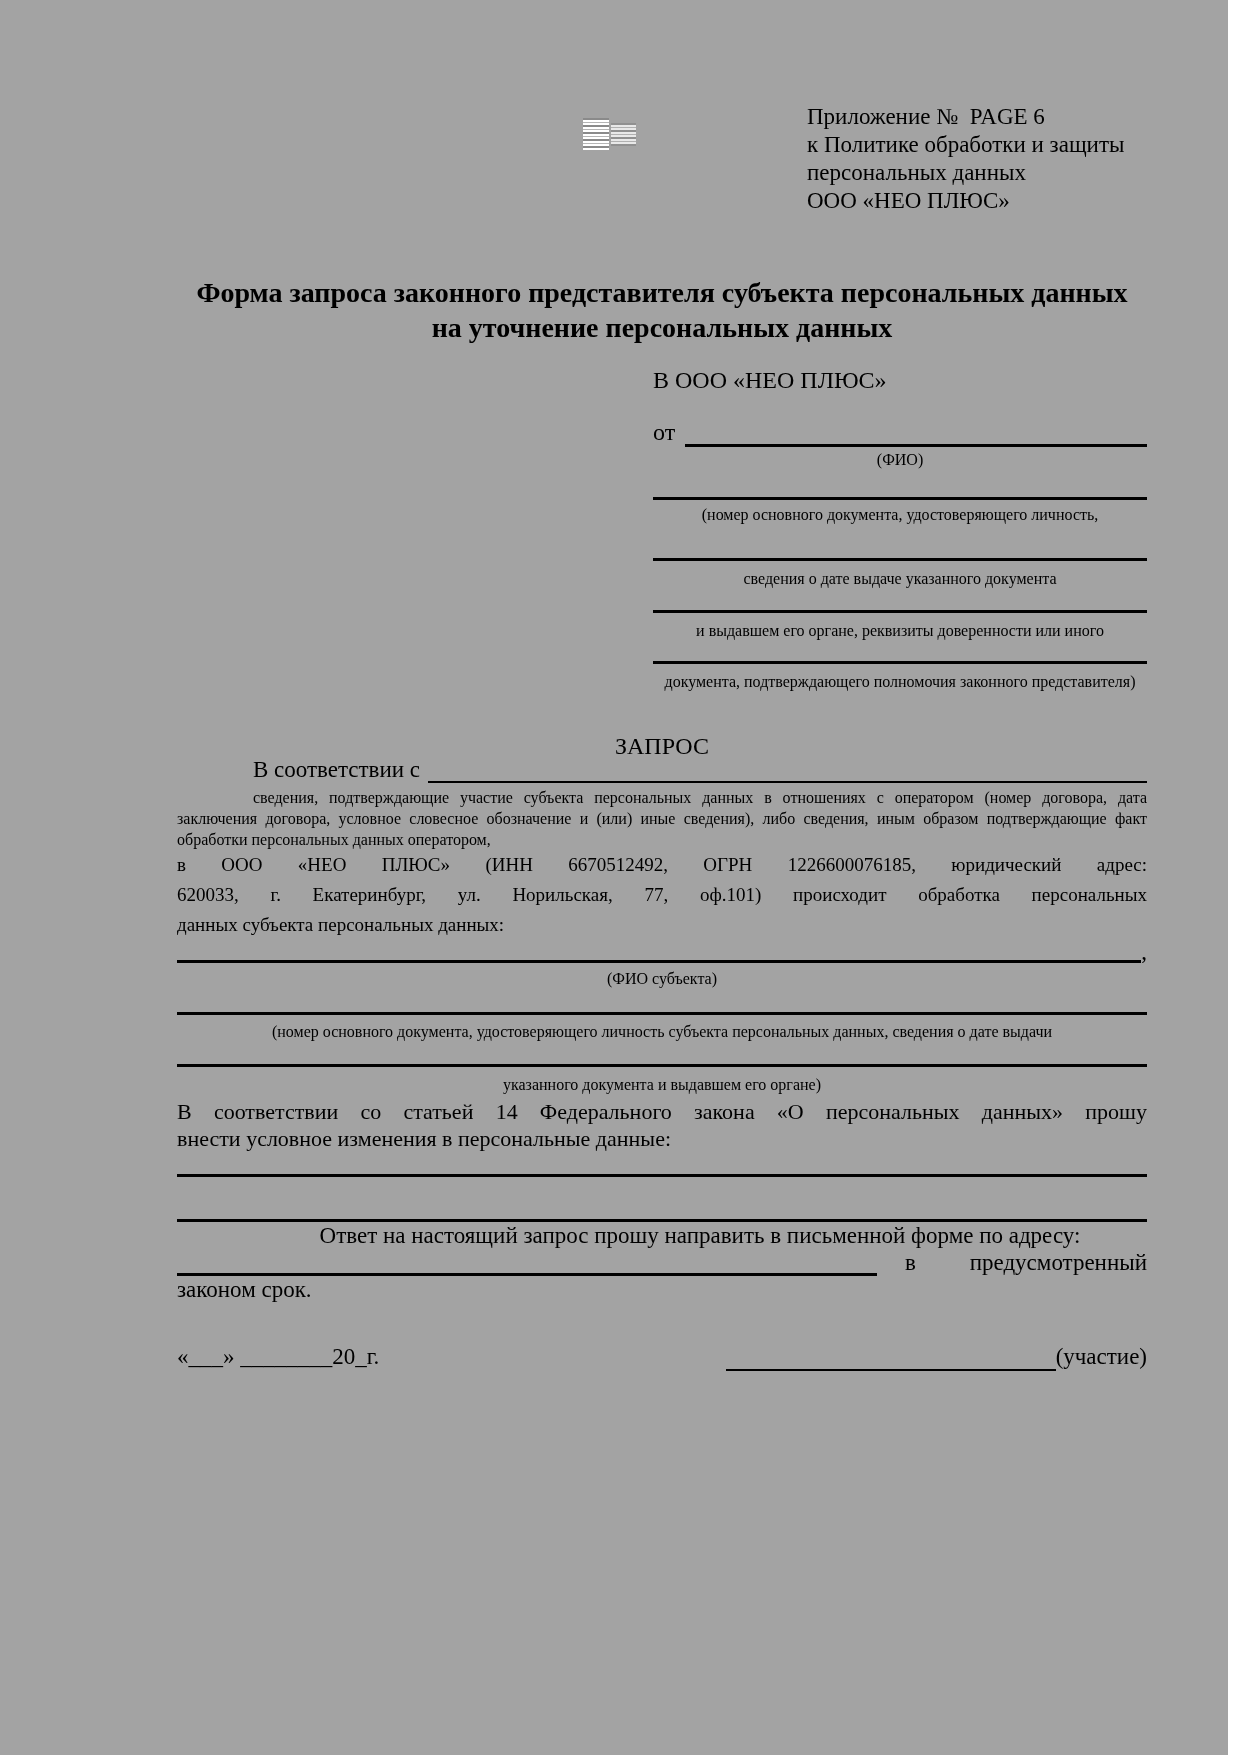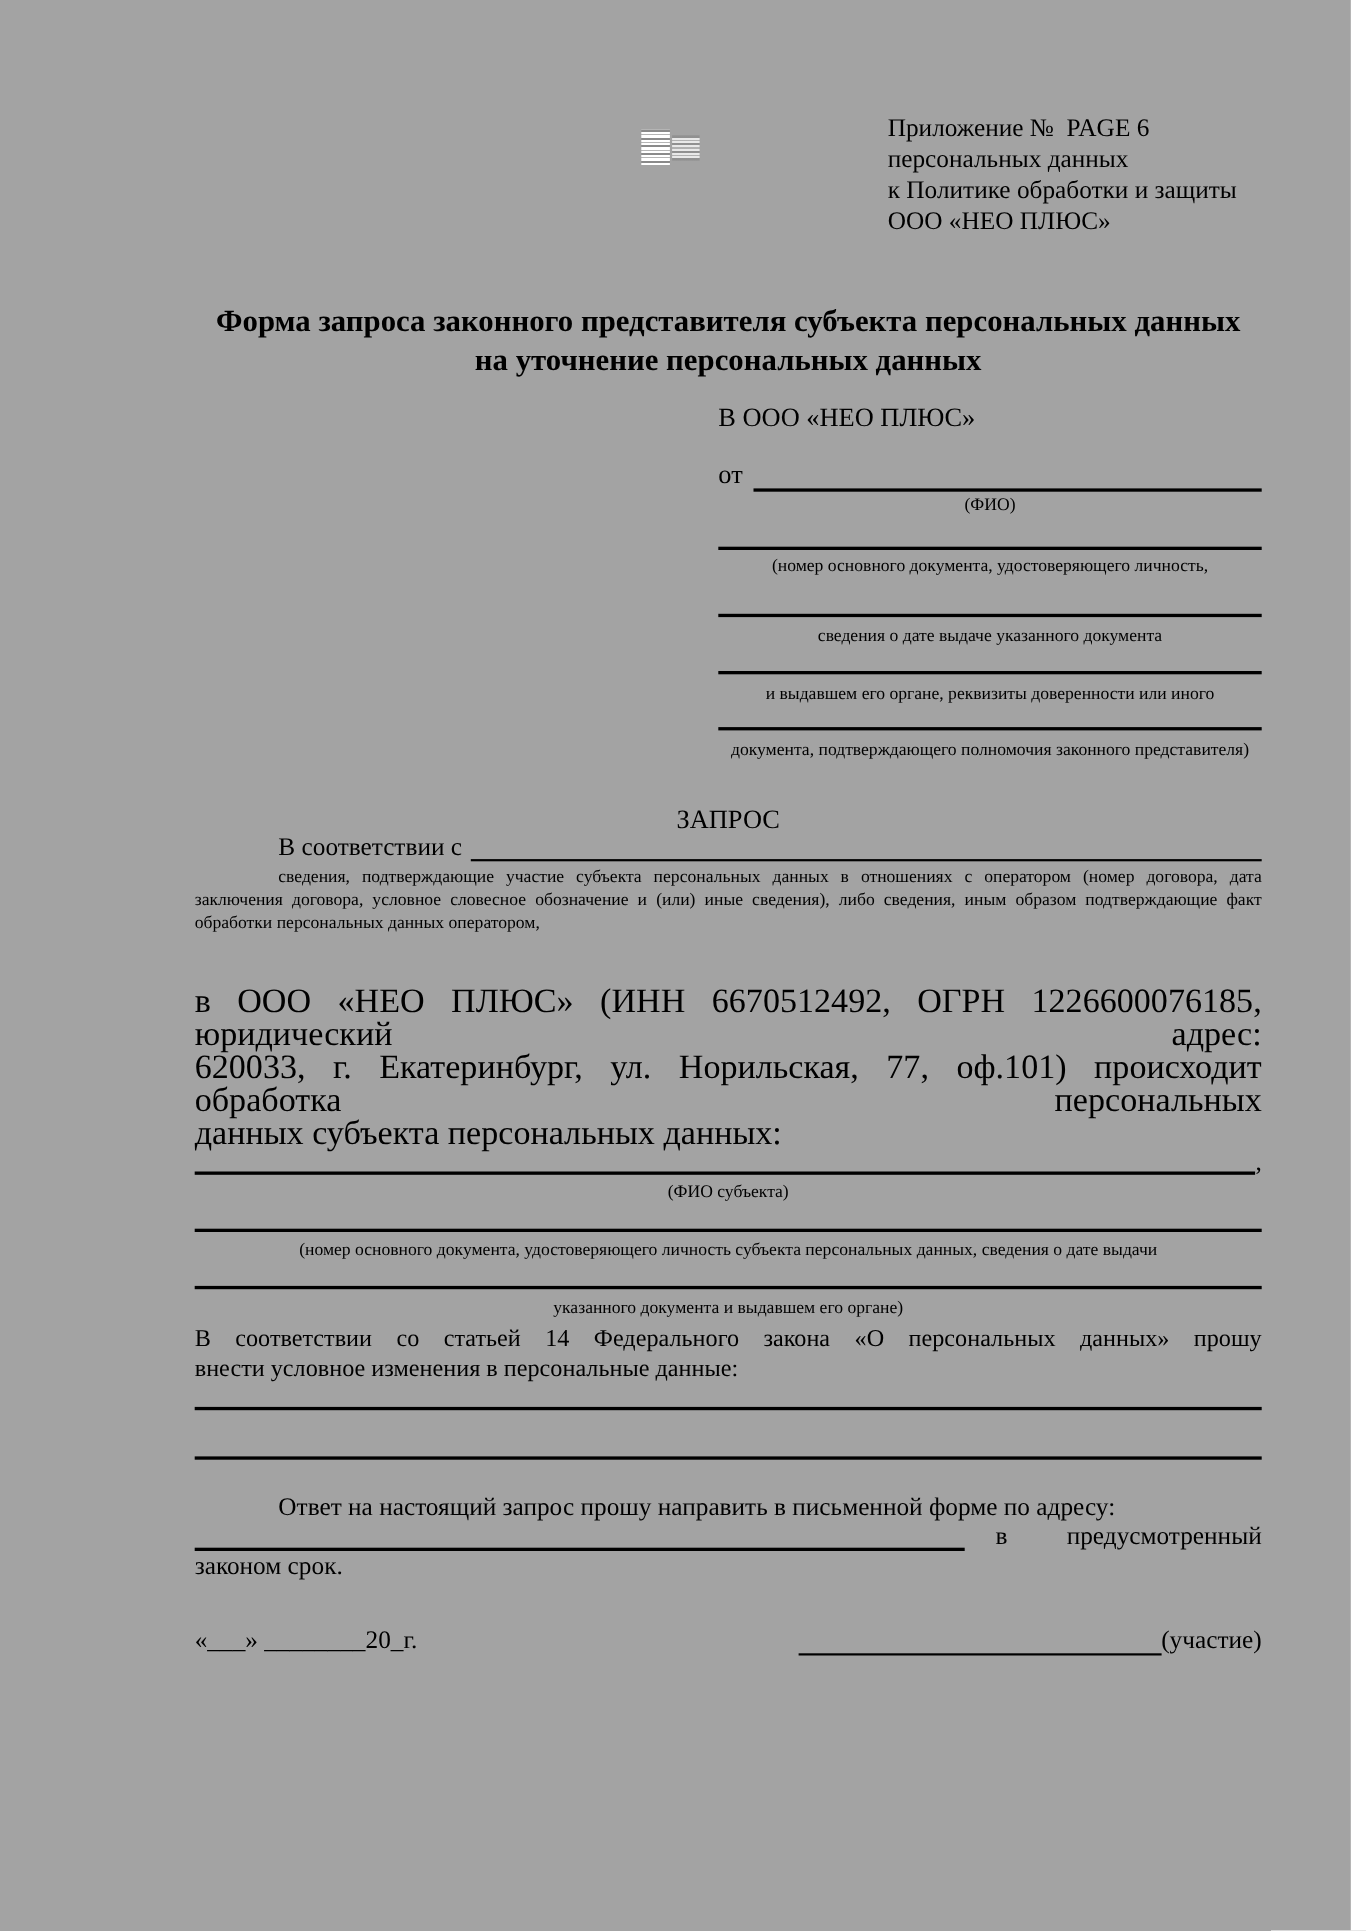--- a/index.html
+++ b/index.html
@@ -33,27 +33,27 @@
   .qhead{margin-top:39px;text-align:center;font-size:24px;line-height:30px;}
 
   .lead{display:flex;align-items:flex-end;height:22px;font-size:23px;margin-top:0;}
   .lead .label{padding-left:76px;white-space:nowrap;}
   .lead .blank{flex:1;border-bottom:2px solid #000;margin-left:8px;}
 
   .note{margin-top:4px;font-size:16px;line-height:21px;}
   .note .first{text-indent:76px;}
   .jline{text-align:justify;text-align-last:justify;}
 
-  .bodytxt{font-size:31px;line-height:30px;margin-top:45px;}
+  .bodytxt{font-size:19px;line-height:30px;}
   .law{font-size:22px;line-height:27px;margin-top:3px;}
 
   .comma-row{display:flex;align-items:flex-end;font-size:23px;line-height:23px;}
   .comma-row .blank{flex:1;border-bottom:3px solid #000;height:14px;}
 
-  .resp1{font-size:23px;line-height:27px;margin-top:29px;text-indent:76px;}
+  .resp1{font-size:23px;line-height:27px;margin-top:0;text-indent:76px;text-align:center;}
   .resp2{display:flex;align-items:flex-end;font-size:23px;line-height:27px;}
   .resp2 .blank{width:700px;border-bottom:3px solid #000;}
   .resp2 .v{margin-left:28px;}
   .resp2 .last{margin-left:auto;}
   .resp3{font-size:23px;line-height:27px;}
 
   .sig{display:flex;justify-content:space-between;align-items:flex-end;margin-top:40px;font-size:23px;line-height:28px;}
   .sig .right{display:flex;align-items:flex-end;}
   .sig .sig-blank{width:330px;border-bottom:2px solid #000;}
   .sig .date{white-space:pre;}
@@ -63,22 +63,22 @@
 
 <div class="page">
 
   <div class="artifact"></div>
   <div class="artifact two"></div>
 
   <div class="content">
 
     <div class="appendix">
       <div class="pre">Приложение №  PAGE 6</div>
+      <div>к Политике обработки и защиты</div>
       <div>персональных данных</div>
-      <div>к Политике обработки и защиты</div>
       <div>ООО «НЕО ПЛЮС»</div>
     </div>
 
     <div class="title">
       <div>Форма запроса законного представителя субъекта персональных данных</div>
       <div>на уточнение персональных данных</div>
     </div>
 
     <div class="addr">
       <div>В ООО «НЕО ПЛЮС»</div>

